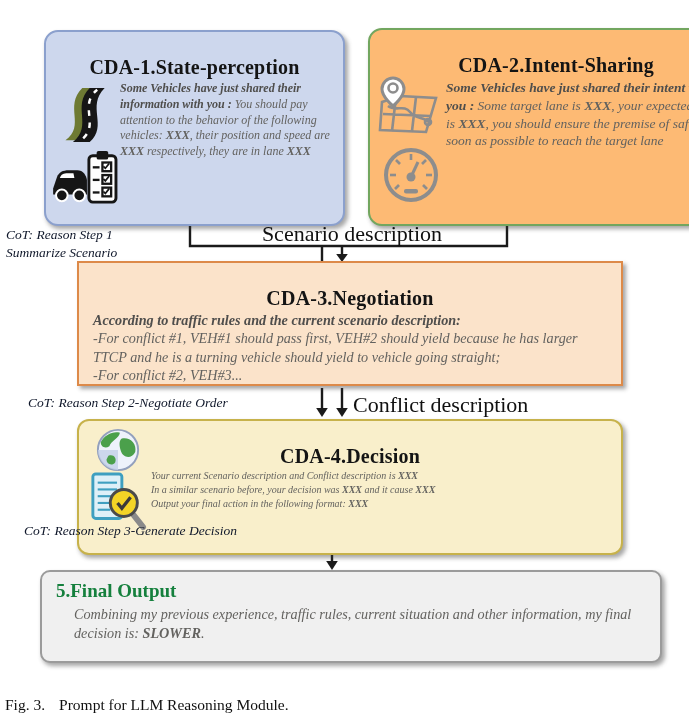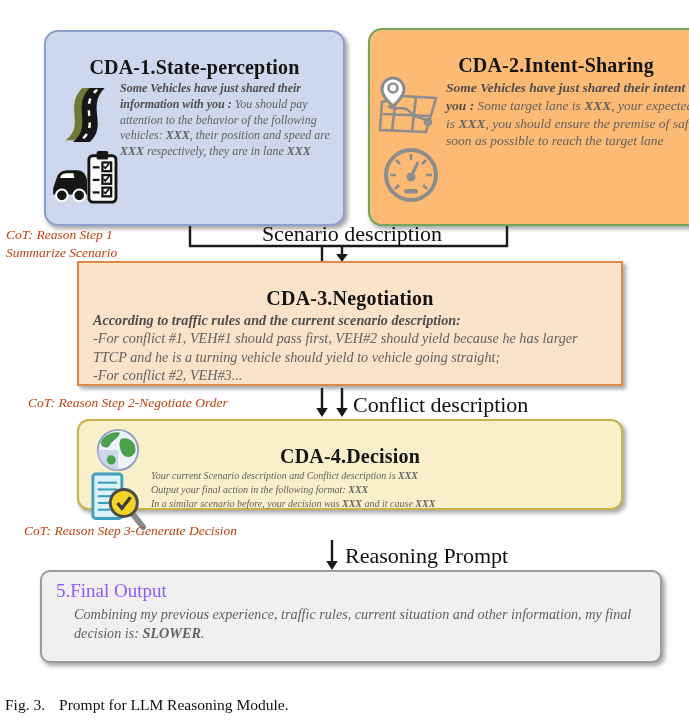--- a/index.html
+++ b/index.html
@@ -6,32 +6,32 @@
   #figure{position:relative;width:689px;height:725px;background:#ffffff;
           font-family:"Liberation Serif","DejaVu Serif",serif;overflow:hidden;}
   .box{position:absolute;box-sizing:border-box;border-radius:14px;
        box-shadow:2.5px 3px 4px rgba(60,60,60,.45);}
   .box-title{text-align:center;font-weight:bold;font-size:20px;color:#141414;
              padding-top:24px;letter-spacing:.2px;}
   .body-italic{font-style:italic;color:#63625f;}
   .lead{font-weight:bold;color:#4f4e4c;}
   .b{font-weight:bold;}
   .icon{position:absolute;}
-  .cot{position:absolute;font-style:italic;font-size:13.5px;color:#c2410c;line-height:1.3;}
+  .cot{position:absolute;font-style:italic;font-size:13.5px;color:#0f172a;line-height:1.3;}
   .flow-label{position:absolute;font-size:22px;color:#101010;}
   #cda1{left:44px;top:30px;width:301px;height:196px;background:#cdd7ed;border:2px solid #8ba0cd;}
   #cda2{left:368px;top:28px;width:376px;height:198px;background:#fdba74;border:2px solid #72a65f;}
   #cda3{left:77px;top:261px;width:546px;height:125px;background:#fbe3ca;border:2px solid #dd8a49;border-radius:0;}
-  #cda4{left:77px;top:419px;width:546px;height:91px;background:#f9efcb;border:2px solid #c7b24b;border-radius:12px;}
+  #cda4{left:77px;top:419px;width:546px;height:136px;background:#f9efcb;border:2px solid #c7b24b;border-radius:12px;}
   #final{left:40px;top:570px;width:622px;height:93px;background:#f0f0f0;border:2px solid #9b9b9b;border-radius:10px;}
   #cda1 .txt{margin:2px 8px 0 74px;font-size:12px;line-height:1.32;}
   #cda2 .txt{margin:2px 6px 0 76px;font-size:13.5px;line-height:1.32;}
   #cda3 .txt{margin:1px 14px 0 14px;font-size:14.2px;line-height:1.3;}
   #cda4 .txt{margin:1px 10px 0 72px;font-size:10px;line-height:1.42;}
-  #final .ftitle{font-weight:normal;font-size:19px;color:#8b5cf6;padding:8px 0 2px 14px;}
+  #final .ftitle{font-weight:bold;font-size:19px;color:#15803d;padding:8px 0 2px 14px;}
   #final .txt{margin:1px 16px 0 32px;font-size:14.2px;line-height:1.35;}
   #svg-overlay{position:absolute;left:0;top:0;z-index:1;pointer-events:none;}
   .box,.flow-label,.cot,#caption{z-index:2;}
   #caption{position:absolute;left:5px;top:696px;font-size:15.5px;color:#101010;}
   #caption .gap{display:inline-block;width:14px;}
 </style>
 </head>
 <body>
 
 <div id="figure">
@@ -160,27 +160,26 @@
           <line x1="9" y1="33" x2="29" y2="33"></line>
           <line x1="9" y1="40" x2="22" y2="40"></line>
         </g>
         <line x1="45" y1="44" x2="56" y2="58" stroke="#8a8a8a" stroke-width="6" stroke-linecap="round"></line>
         <circle cx="36" cy="33" r="14" fill="#f3d426" stroke="#4a4a4a" stroke-width="3"></circle>
         <path d="M29.5,33 L34,38.5 L43,27" stroke="#3a3a3a" stroke-width="3.4" fill="none"></path>
       </svg>
     </span>
     <div class="txt body-italic">
       <div><span>Your current Scenario description and Conflict description is </span><span class="b">XXX</span></div>
+      <div><span>In a similar scenario before, your decision was </span><span class="b">XXX</span><span> and it cause </span><span class="b">XXX</span></div>
       <div><span>Output your final action in the following format: </span><span class="b">XXX</span></div>
-      <div><span>In a similar scenario before, your decision was </span><span class="b">XXX</span><span> and it cause </span><span class="b">XXX</span></div>
     </div>
   </div>
 
   <div class="cot" style="left:24px;top:522px">CoT: Reason Step 3-Generate Decision</div>
-  <div class="flow-label" style="left:345px;top:543px">Reasoning Prompt</div>
 
   <div class="box" id="final">
     <div class="ftitle">5.Final Output</div>
     <div class="txt body-italic"><span>Combining my previous experience, traffic rules, current situation and other information, my final decision is: </span><span class="b">SLOWER</span><span>.</span></div>
   </div>
 
   <div id="caption">
     <span>Fig. 3.</span><span class="gap"></span><span>Prompt for LLM Reasoning Module.</span>
   </div>
 

